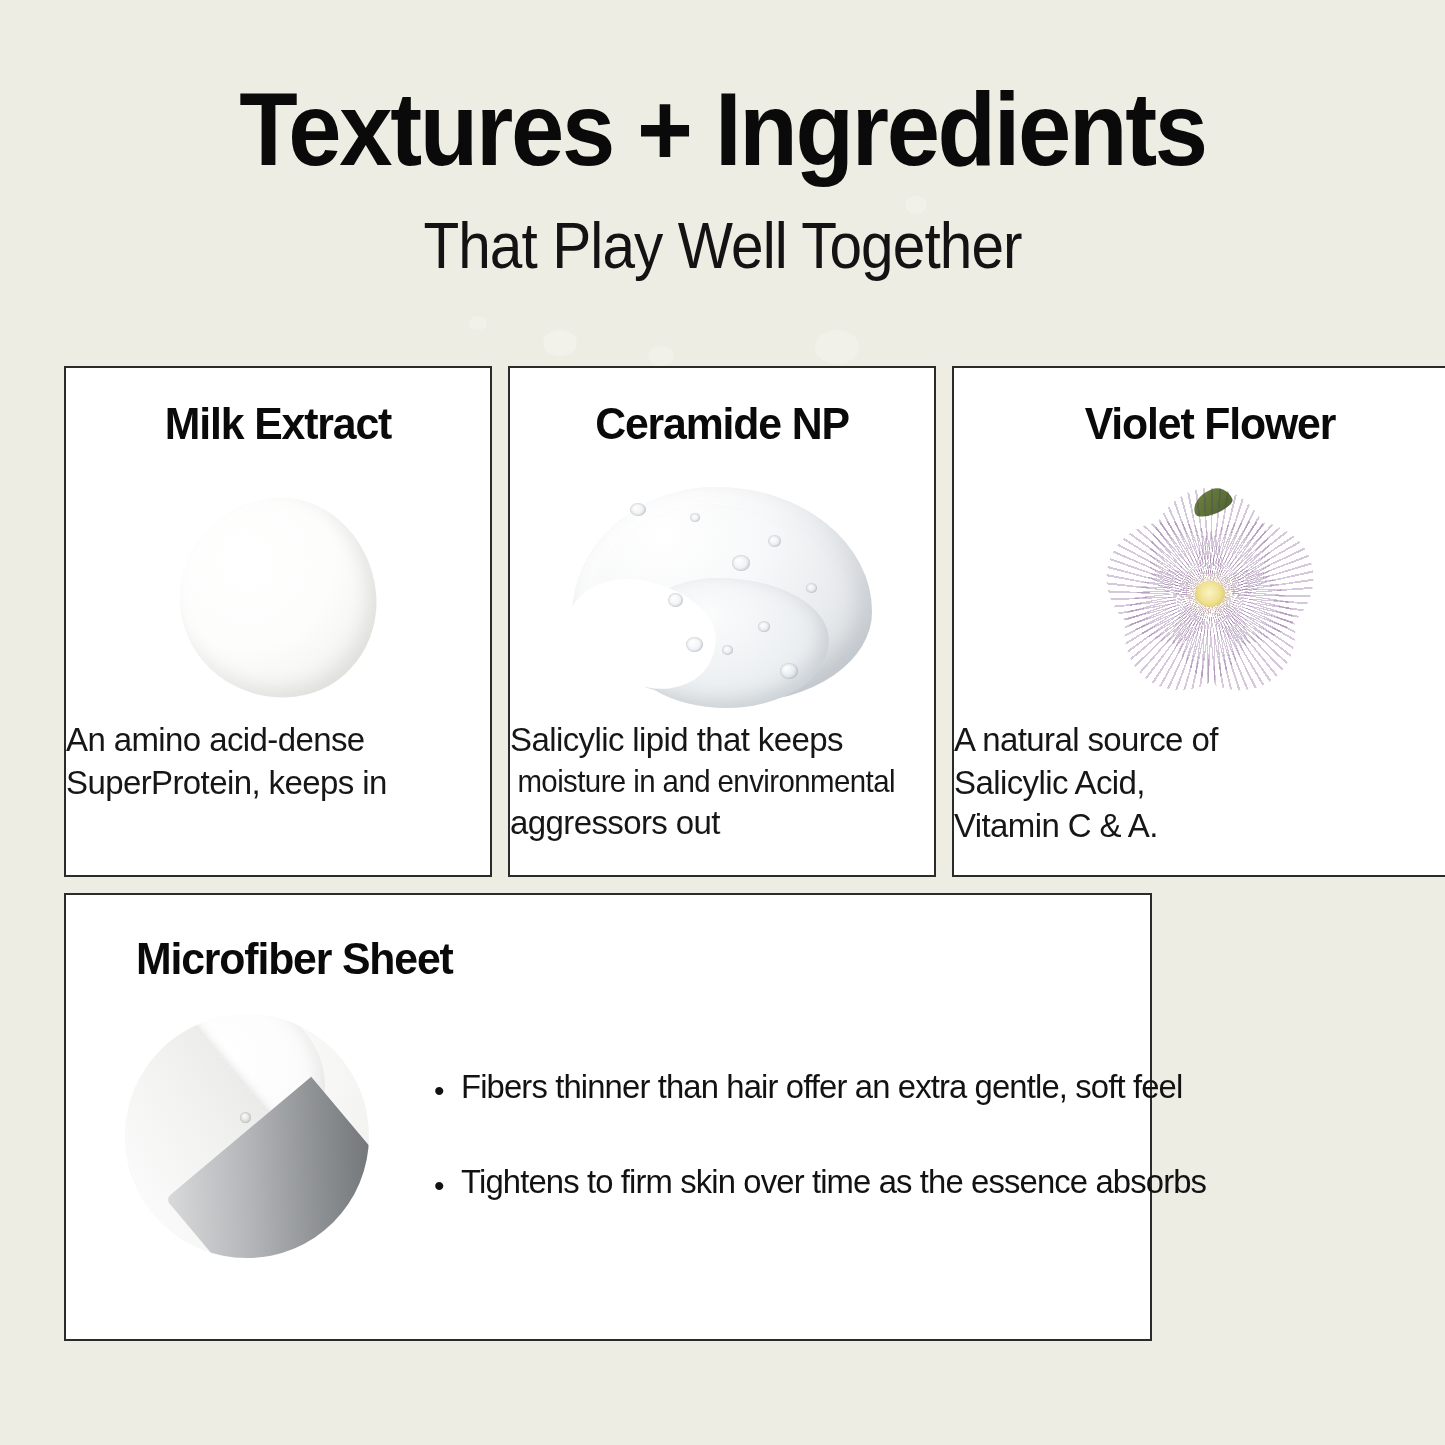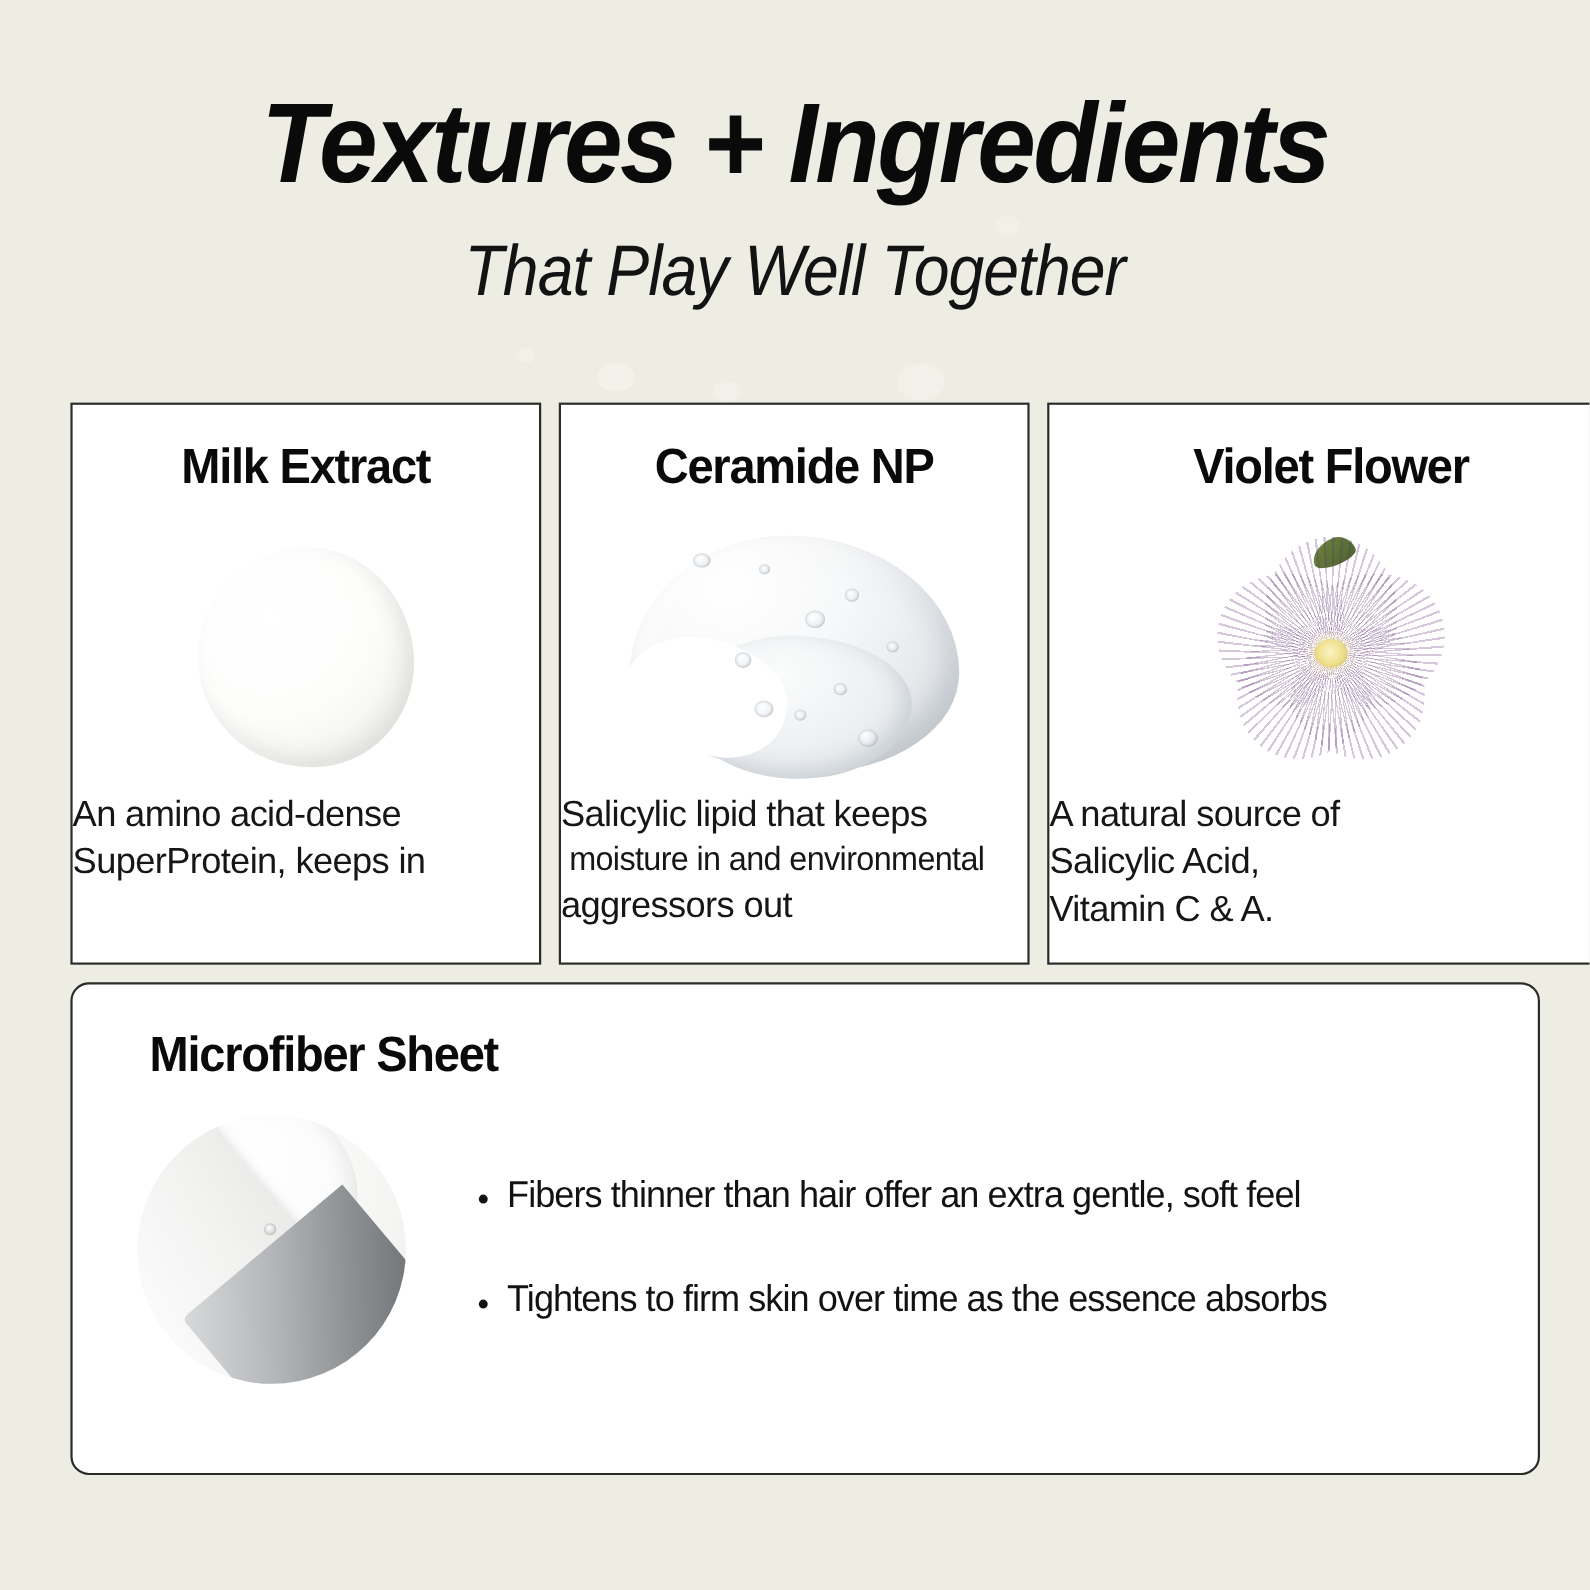--- a/index.html
+++ b/index.html
@@ -19,21 +19,21 @@
 
   
   .bg-speck {
     position:absolute;
     border-radius:50%;
     background:rgba(255,255,255,0.55);
     pointer-events:none;
   }
 
   
-  #header { position:absolute; top:0; left:0; width:1445px;font-style:italic; }
+  #header { position:absolute; top:0; left:0; width:1445px; }
 
   #main-title {
     text-align:center;
     font-family:"Liberation Sans", sans-serif;
     font-weight:700;
     font-size:103px;
     line-height:1;
     letter-spacing:-2.5px;
     color:#0a0a0a;
     margin-top:78px;
@@ -310,21 +310,21 @@
       </div>
     </div>
 
     <div class="card-desc" style="position:absolute;left:0;top:351px;width:100%;">
       <span style="display:block">A natural source of</span>
       <span style="display:block">Salicylic Acid,</span>
       <span style="display:block">Vitamin C &amp; A.</span>
     </div>
   </div>
 
-  <div class="card" style="left:64px; top:893px; width:1336px; height:448px;border-radius:17px;">
+  <div class="card" style="left:64px; top:893px; width:1088px; height:448px;">
 
     <div id="fiber-title">Microfiber Sheet</div>
 
     <div style="position:absolute;left:59px;top:119px;">
       <div class="fiber-circle">
         <div class="fiber-cream"></div>
         <div class="fiber-band"></div>
         <div class="fiber-silver"></div>
         <div class="fiber-dot"></div>
       </div>

